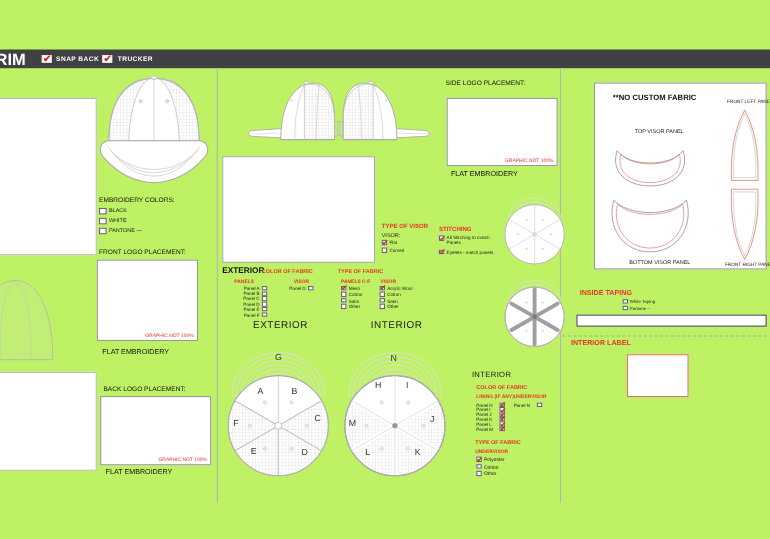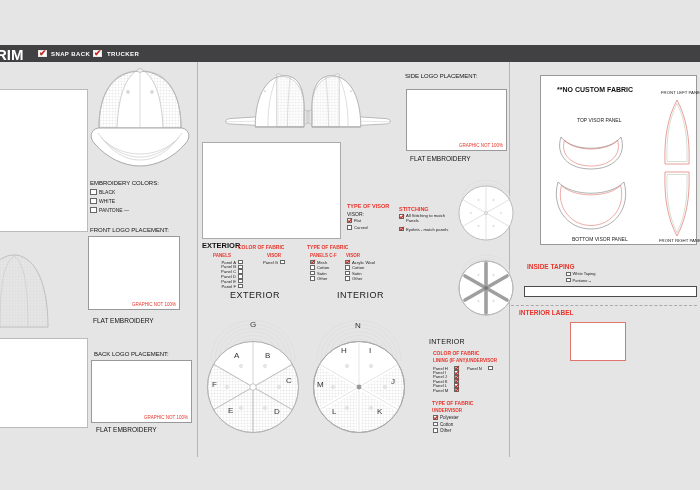--- a/index.html
+++ b/index.html
@@ -1,18 +1,18 @@
 <!DOCTYPE html>
 <html style="--red: #e8352c; --hdr: #414042; --chk: #c62a21;"><head>
 <meta charset="utf-8">
 <style>
   :root{ --red:#e8352c; --hdr:#414042; --chk:#c62a21; }
   *{margin:0;padding:0;box-sizing:border-box}
   body{font-family:"Liberation Sans",sans-serif;background:#fff}
-  #sheet{position:relative;width:700px;height:490px;background:#e5e5e5;overflow:hidden}
+  #sheet{position:relative;width:700px;height:490px;background:#bef264;overflow:hidden}
   .abs{position:absolute;white-space:nowrap}
   .box{position:absolute;border:1px solid #999;background:#fff}
   .t4{font-size:4.2px;color:#222}
   .t43{font-size:4.3px;color:#222}
   .t45{font-size:4.5px;color:#222}
   .t5{font-size:5px;color:#222}
   .t55{font-size:5.5px;color:#222}
   .t6{font-size:6px;color:#111}
   .t65{font-size:6.5px;color:#111}
   .t7{font-size:7px;color:#111}

